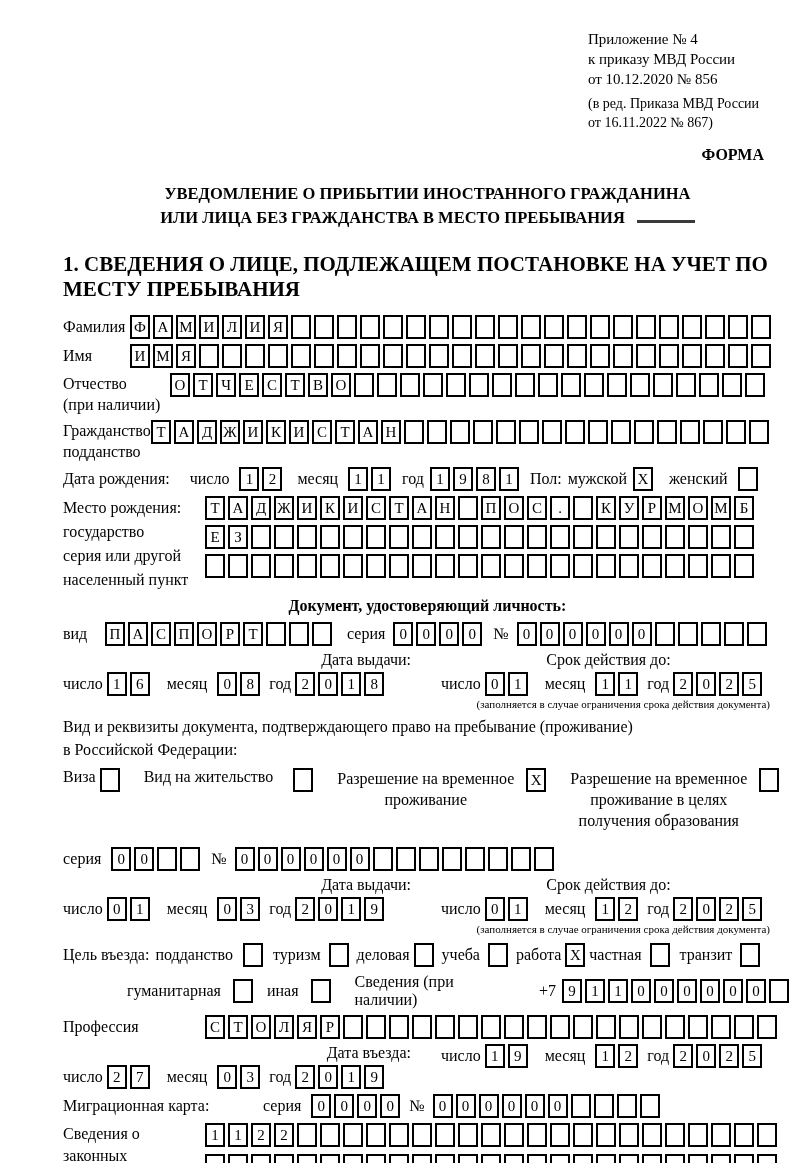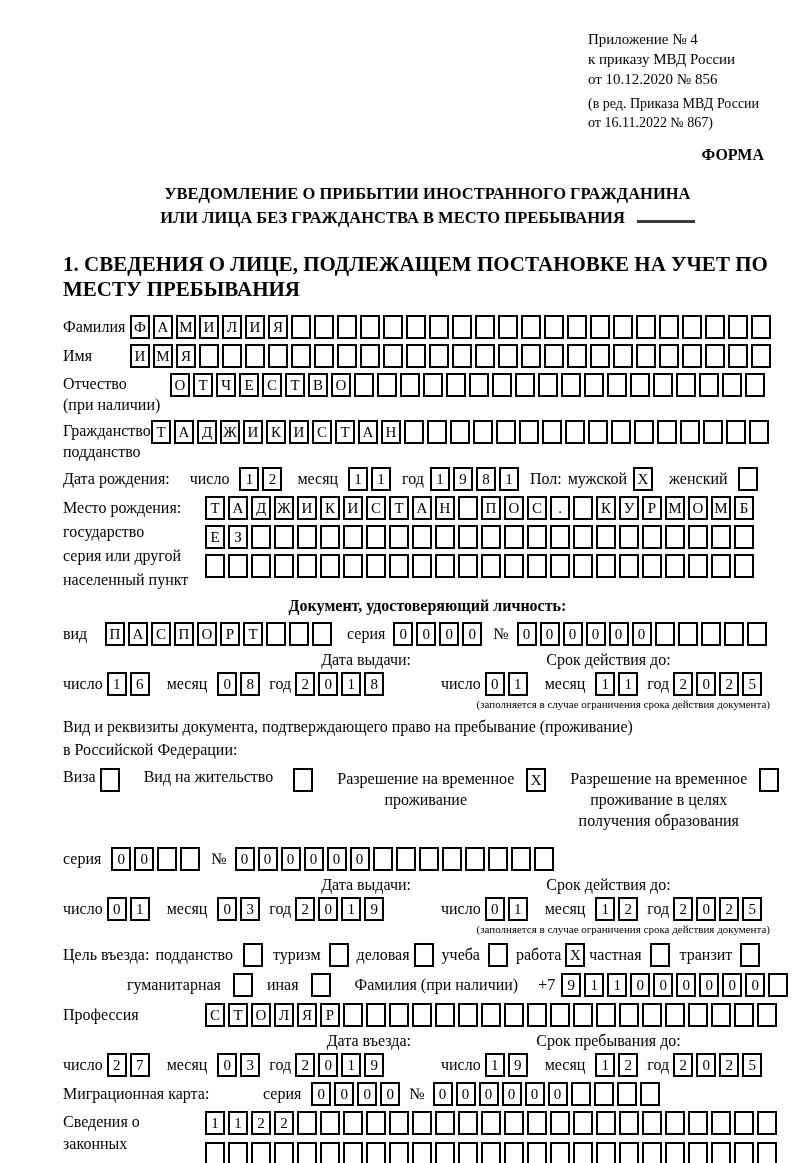--- a/index.html
+++ b/index.html
@@ -537,21 +537,21 @@
     <span class="cb g8"></span>
     <span class="g10">транзит</span>
     <span class="cb g8"></span>
   </div>
 
   <div class="r" style="padding-left:64px; margin-top:6px">
     <span>гуманитарная</span>
     <span class="cb g12"></span>
     <span class="g14">иная</span>
     <span class="cb g12"></span>
-    <span class="g24">Фамилия (при наличии)</span>
+    <span class="g24">Сведения (при наличии)</span>
     <span class="g20">+7</span>
     <span class="boxes g6">
         <span class="box">9</span>
         <span class="box">1</span>
         <span class="box">1</span>
         <span class="box">0</span>
         <span class="box">0</span>
         <span class="box">0</span>
         <span class="box">0</span>
         <span class="box">0</span>
@@ -608,21 +608,20 @@
         <span class="g6">год</span>
         <span class="boxes g4">
             <span class="box">2</span>
             <span class="box">0</span>
             <span class="box">1</span>
             <span class="box">9</span>
           </span>
       </div>
     </div>
     <div class="dcol-r">
-      <div class="dhead-r">Срок пребывания до:</div>
       <div class="drow">
         <span class="g16">число</span>
         <span class="boxes g4">
             <span class="box">1</span>
             <span class="box">9</span>
           </span>
         <span class="g14">месяц</span>
         <span class="boxes g10">
             <span class="box">1</span>
             <span class="box">2</span>

